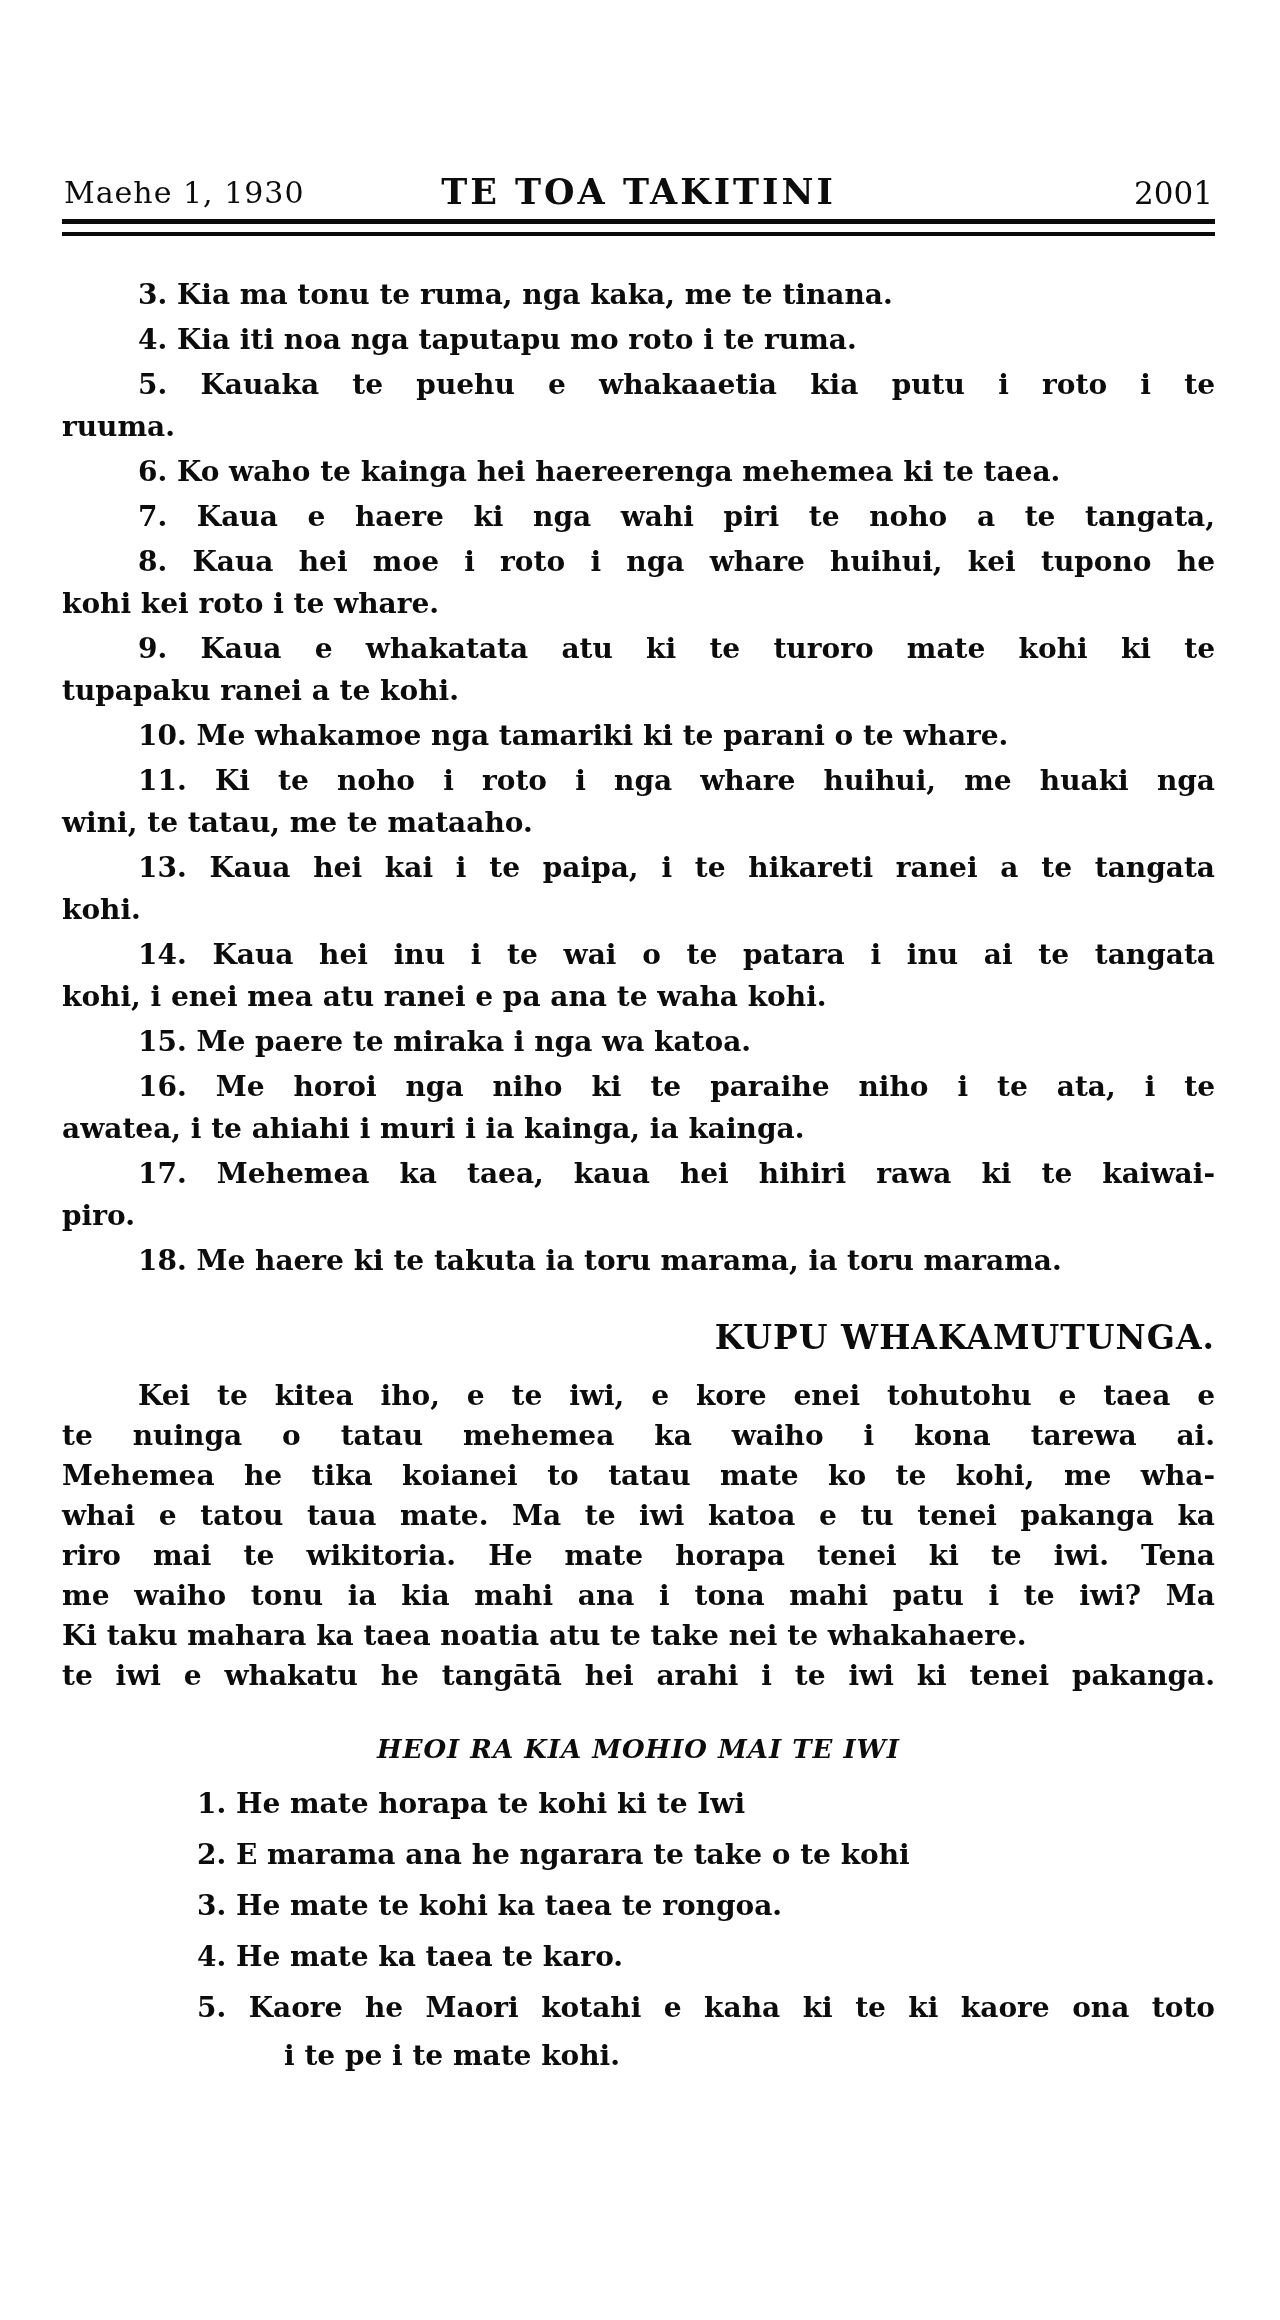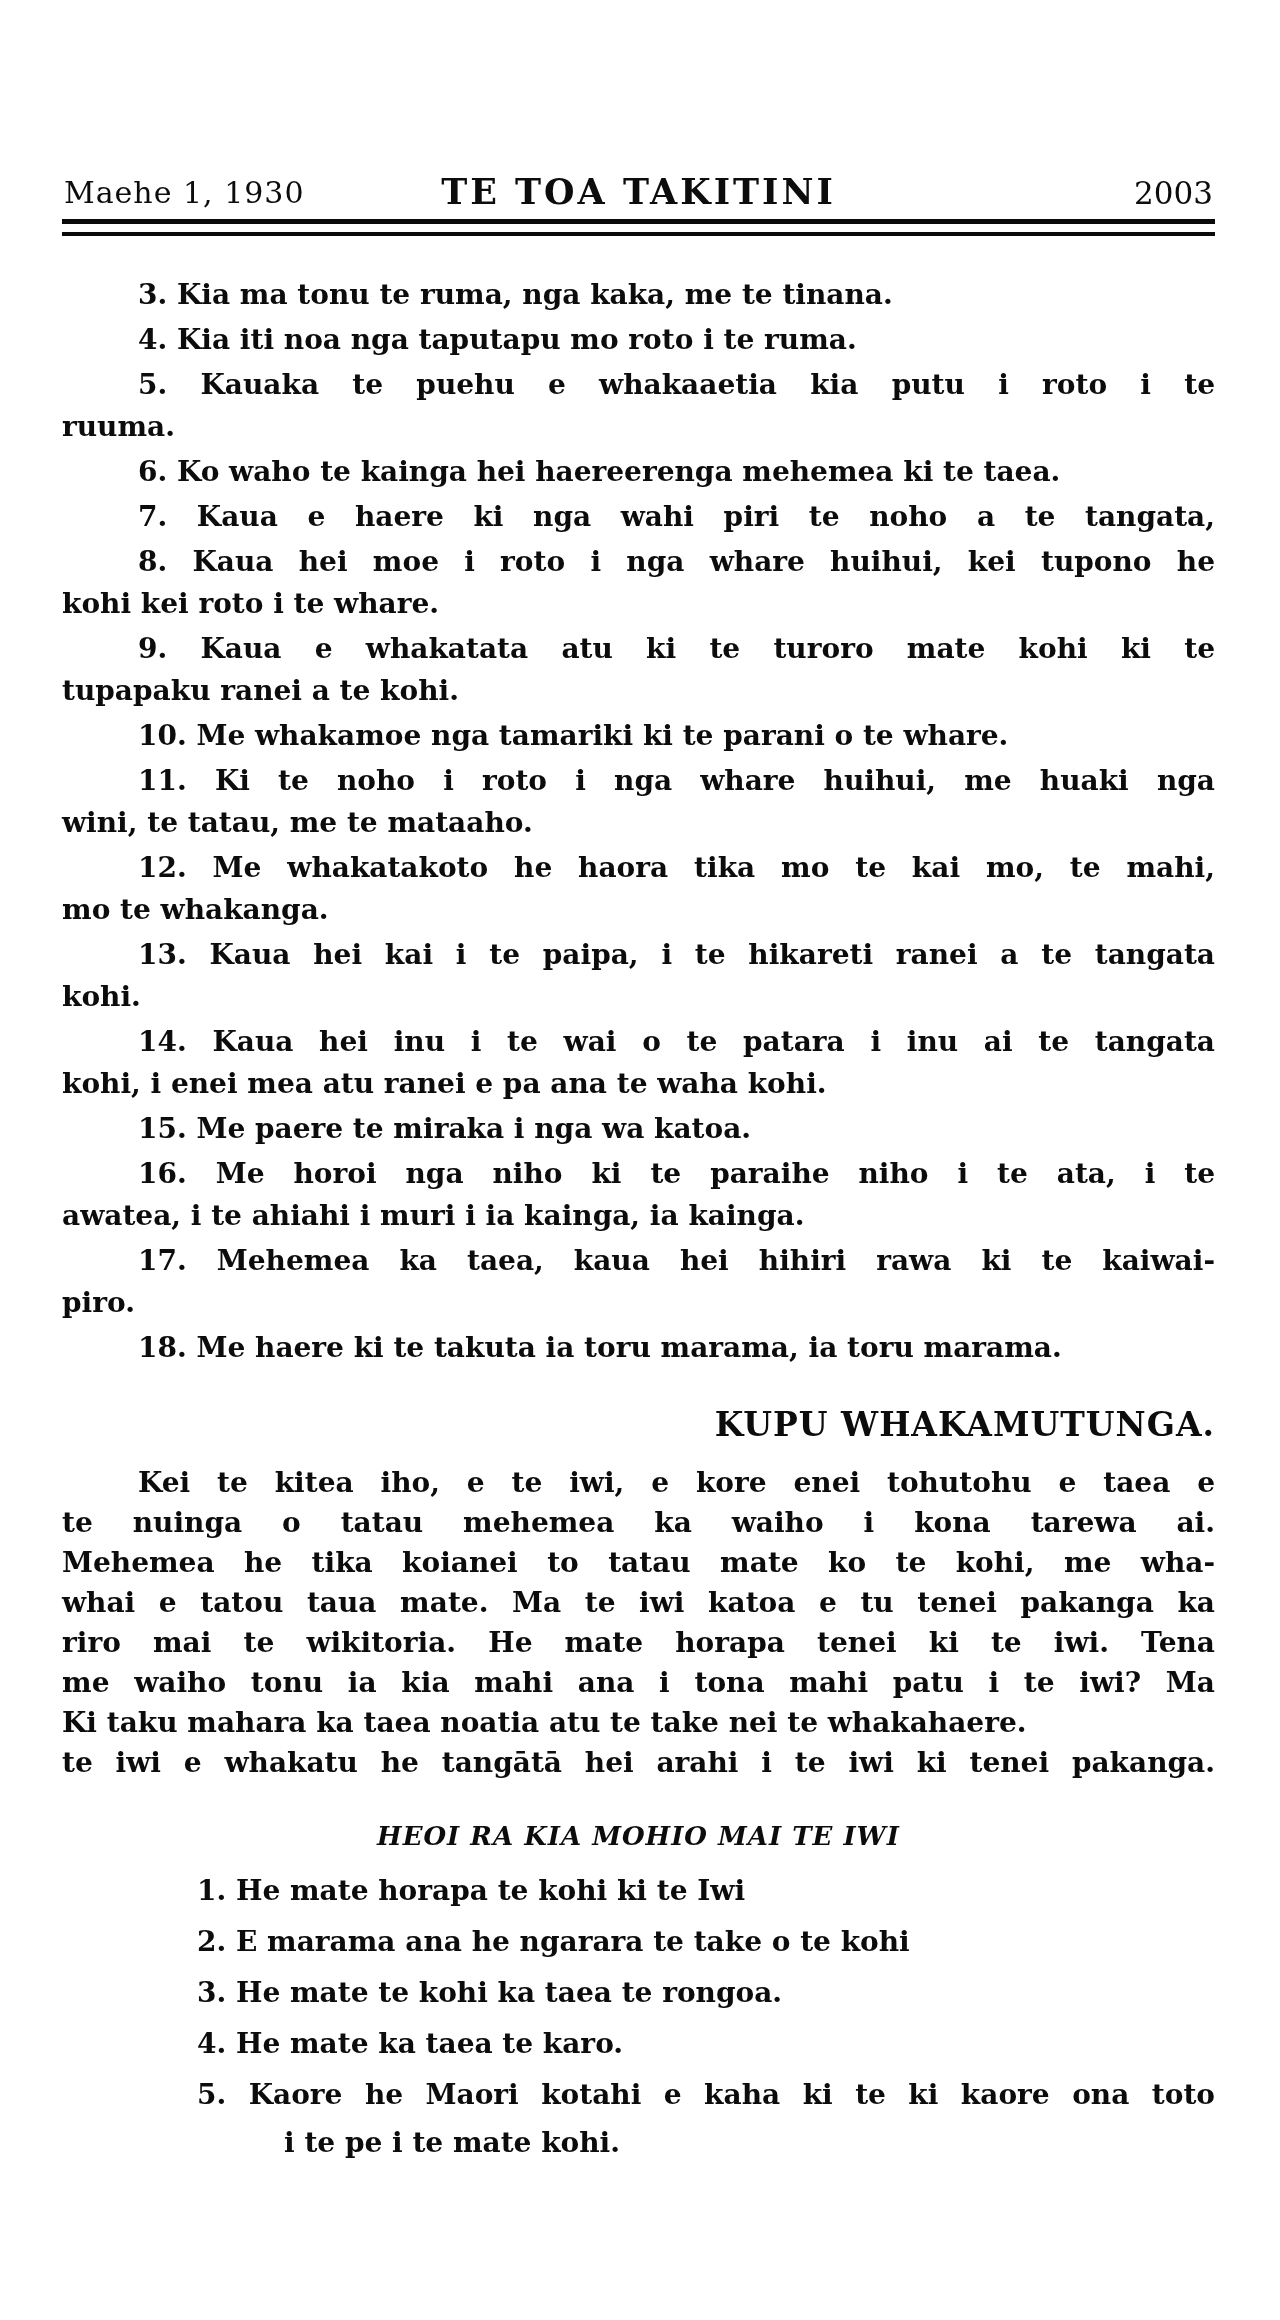--- a/index.html
+++ b/index.html
@@ -117,21 +117,21 @@
   }
 </style>
 </head>
 <body>
 
 <div class="page">
 
   <div class="running-head">
     <span class="issue-date">Maehe 1, 1930</span>
     <span class="masthead">TE TOA TAKITINI</span>
-    <span class="page-number">2003</span>
+    <span class="page-number">2001</span>
   </div>
   <div class="rule-top"></div>
   <div class="rule-bottom"></div>
 
   <main class="body-text">
     <section id="instructions">
         <div class="item">
           <div class="line first">3. Kia ma tonu te ruma, nga kaka, me te tinana.</div>
         </div>
         <div class="item">
@@ -154,24 +154,20 @@
         <div class="item">
           <div class="line first just">9. Kaua e whakatata atu ki te turoro mate kohi ki te</div>
           <div class="line cont">tupapaku ranei a te kohi.</div>
         </div>
         <div class="item">
           <div class="line first">10. Me whakamoe nga tamariki ki te parani o te whare.</div>
         </div>
         <div class="item">
           <div class="line first just">11. Ki te noho i roto i nga whare huihui, me huaki nga</div>
           <div class="line cont">wini, te tatau, me te mataaho.</div>
-        </div>
-        <div class="item">
-          <div class="line first just">12. Me whakatakoto he haora tika mo te kai mo, te mahi,</div>
-          <div class="line cont">mo te whakanga.</div>
         </div>
         <div class="item">
           <div class="line first just">13. Kaua hei kai i te paipa, i te hikareti ranei a te tangata</div>
           <div class="line cont">kohi.</div>
         </div>
         <div class="item">
           <div class="line first just">14. Kaua hei inu i te wai o te patara i inu ai te tangata</div>
           <div class="line cont">kohi, i enei mea atu ranei e pa ana te waha kohi.</div>
         </div>
         <div class="item">

